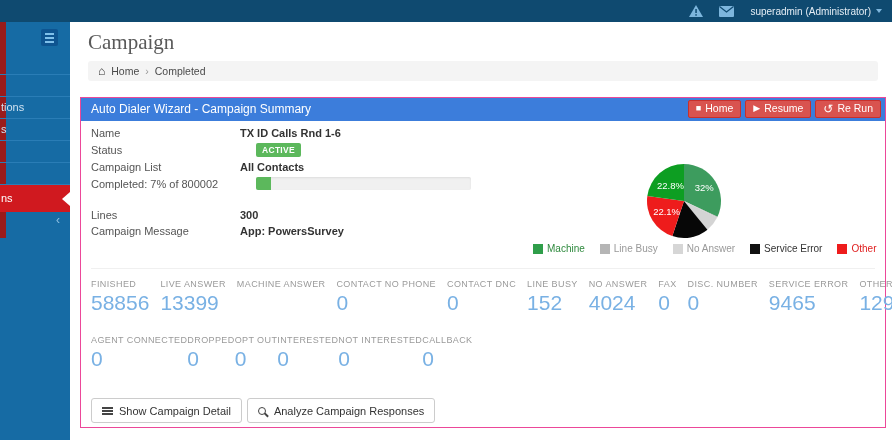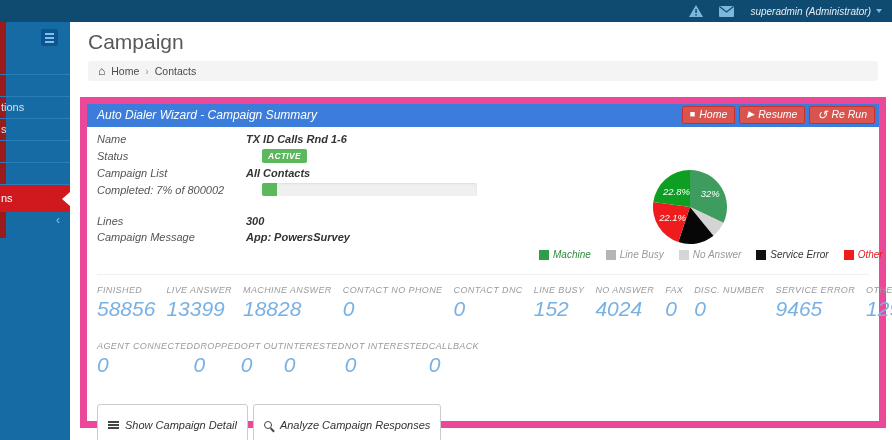--- a/index.html
+++ b/index.html
@@ -4,47 +4,47 @@
 <style>
   * { margin:0; padding:0; box-sizing:border-box; }
   html,body { width:892px; height:440px; }
   body {
     position:relative; overflow:hidden; background:#ffffff;
     font-family:"Liberation Sans", sans-serif; -webkit-font-smoothing:antialiased;
   }
 
   
   .topbar { position:absolute; left:0; top:0; width:892px; height:22px; background:#0f4a70; z-index:5; }
-  .topbar-right { position:absolute; right:10px; top:0; height:22px; display:flex; align-items:center; gap:16px;font-style:italic; }
+  .topbar-right { position:absolute; right:10px; top:0; height:22px; display:flex; align-items:center; gap:16px; }
   .tb-icon { display:flex; align-items:center; cursor:pointer; }
   .tb-user { display:flex; align-items:center; gap:5px; color:#e4edf5; font-size:10px; cursor:pointer; }
   .tb-caret { width:0; height:0; border-left:3.5px solid transparent; border-right:3.5px solid transparent; border-top:4px solid #7db6dd; }
 
   
   .sidebar { position:absolute; left:0; top:22px; width:70px; height:418px; background:#166ba4; z-index:4; }
   .side-strip { position:absolute; left:0; top:0; width:6px; height:216px; background:#9a1b1b; }
   .hamburger { position:absolute; left:41px; top:7px; width:17px; height:17px; background:#0e5490; border-radius:2px;
                display:flex; flex-direction:column; justify-content:center; align-items:center; gap:2px; cursor:pointer; }
   .hamburger span { display:block; width:9px; height:2px; background:#7fc0ea; }
   .side-menu { position:absolute; left:0; top:52px; width:70px; }
   .side-item { height:22px; line-height:21px; border-top:1px solid #2a7db6; color:#cfe2f1; font-size:11px; padding-left:1px; cursor:pointer; overflow:hidden; }
   .side-item.active { height:28px; line-height:27px; background:#d0191f; color:#ffffff; position:relative; }
   .side-item.active .notch { position:absolute; right:0; top:7px; width:0; height:0;
       border-top:7px solid transparent; border-bottom:7px solid transparent; border-right:8px solid #ffffff; }
   .side-collapse { height:18px; text-align:right; padding-right:10px; color:#8fc1e4; font-size:12px; line-height:16px; cursor:pointer; }
 
   
-  .page-title { position:absolute; left:88px; top:30px; font-size:21px; color:#595959; font-weight:400; }
+  .page-title { position:absolute; left:88px; top:30px; font-size:21px; color:#595959; font-weight:400;font-family:Liberation Serif, serif; }
   .breadcrumb { position:absolute; left:88px; top:61px; width:790px; height:20px; background:#f4f4f4; border-radius:3px;
                 display:flex; align-items:center; padding:0 10px; gap:6px; font-size:10.5px; color:#4a4a4a; }
   .bc-home-icon { font-size:12px; color:#333; line-height:1; }
   .bc-sep { color:#999; }
 
   
-  .panel { position:absolute; left:80px; top:97px; width:806px; height:331px; background:#fff; border:7px solid #ec4899;font-style:italic; }
+  .panel { position:absolute; left:80px; top:97px; width:806px; height:331px; background:#fff; border:1px solid #ec4899; }
   .panel-header { position:relative; height:23px; background:#3c7ddb; color:#ffffff; font-size:12px; line-height:23px; padding-left:10px; }
   .panel-actions { position:absolute; right:4px; top:2px; display:flex; gap:4px; }
   .btn-danger { background:#d9534f; border:1px solid #c9302c; color:#fff; font-size:10.5px; padding:1px 7px 2px 7px;
                 border-radius:2px; display:flex; align-items:center; gap:4px; cursor:pointer; height:18px; }
   .btn-danger .bicon { font-size:9px; line-height:1; }
   .btn-danger .bicon.rerun { font-size:12px; }
 
   .panel-body { position:relative; width:100%; height:306px; }
 
   .f-label { position:absolute; left:10px; font-size:11px; color:#555;text-align:right; }
@@ -66,21 +66,21 @@
   
   .stats-row { position:absolute; left:10px; display:flex; white-space:nowrap; }
   .stats-row1 { top:158px; gap:11px; }
   .stats-row2 { top:214px; }
   .stat-label { font-size:9px; color:#9a9a9a; letter-spacing:.4px; }
   .stat-value { font-size:21px; color:#79b1e4; font-weight:400; margin-top:2px; }
 
   
   .footer-btns { position:absolute; left:10px; top:277px; display:flex; gap:5px; }
   .btn-default { background:#fff; border:1px solid #ccc; border-radius:3px; color:#333; font-size:11px;
-                 padding:4px 10px; display:flex; align-items:center; gap:6px; cursor:pointer; height:42px; }
+                 padding:4px 10px; display:flex; align-items:center; gap:6px; cursor:pointer; height:25px; }
   .icon-list { position:relative; width:11px; height:8px; border-top:2px solid #444; border-bottom:2px solid #444; }
   .icon-list::after { content:""; position:absolute; left:0; top:1px; width:11px; height:2px; background:#444; }
   .icon-search { position:relative; width:8px; height:8px; border:1.5px solid #444; border-radius:50%; margin-right:2px; }
   .icon-search::after { content:""; position:absolute; width:5px; height:1.5px; background:#444;
                         right:-4px; bottom:-2px; transform:rotate(45deg); }
 </style>
 </head>
 <body>
 
 <div class="topbar">
@@ -121,21 +121,21 @@
       <div class="side-item active">ns<span class="notch"></span></div>
       <div class="side-collapse">‹</div>
     </div>
 </div>
 
 <div class="page-title">Campaign</div>
 <div class="breadcrumb">
   <span class="bc-home-icon">⌂</span>
   <span>Home</span>
   <span class="bc-sep">›</span>
-  <span>Contacts</span>
+  <span>Completed</span>
 </div>
 
 <div class="panel">
   <div class="panel-header">
     <span>Auto Dialer Wizard - Campaign Summary</span>
     <div class="panel-actions" id="panel-actions">
         <div class="btn-danger">
           <span class="bicon">■</span>
           <span>Home</span>
         </div>
@@ -214,21 +214,20 @@
         <div>
           <div class="stat-label">FINISHED</div>
           <div class="stat-value">58856</div>
         </div>
         <div>
           <div class="stat-label">LIVE ANSWER</div>
           <div class="stat-value">13399</div>
         </div>
         <div>
           <div class="stat-label">MACHINE ANSWER</div>
-          <div class="stat-value">18828</div>
         </div>
         <div>
           <div class="stat-label">CONTACT NO PHONE</div>
           <div class="stat-value">0</div>
         </div>
         <div>
           <div class="stat-label">CONTACT DNC</div>
           <div class="stat-value">0</div>
         </div>
         <div>

